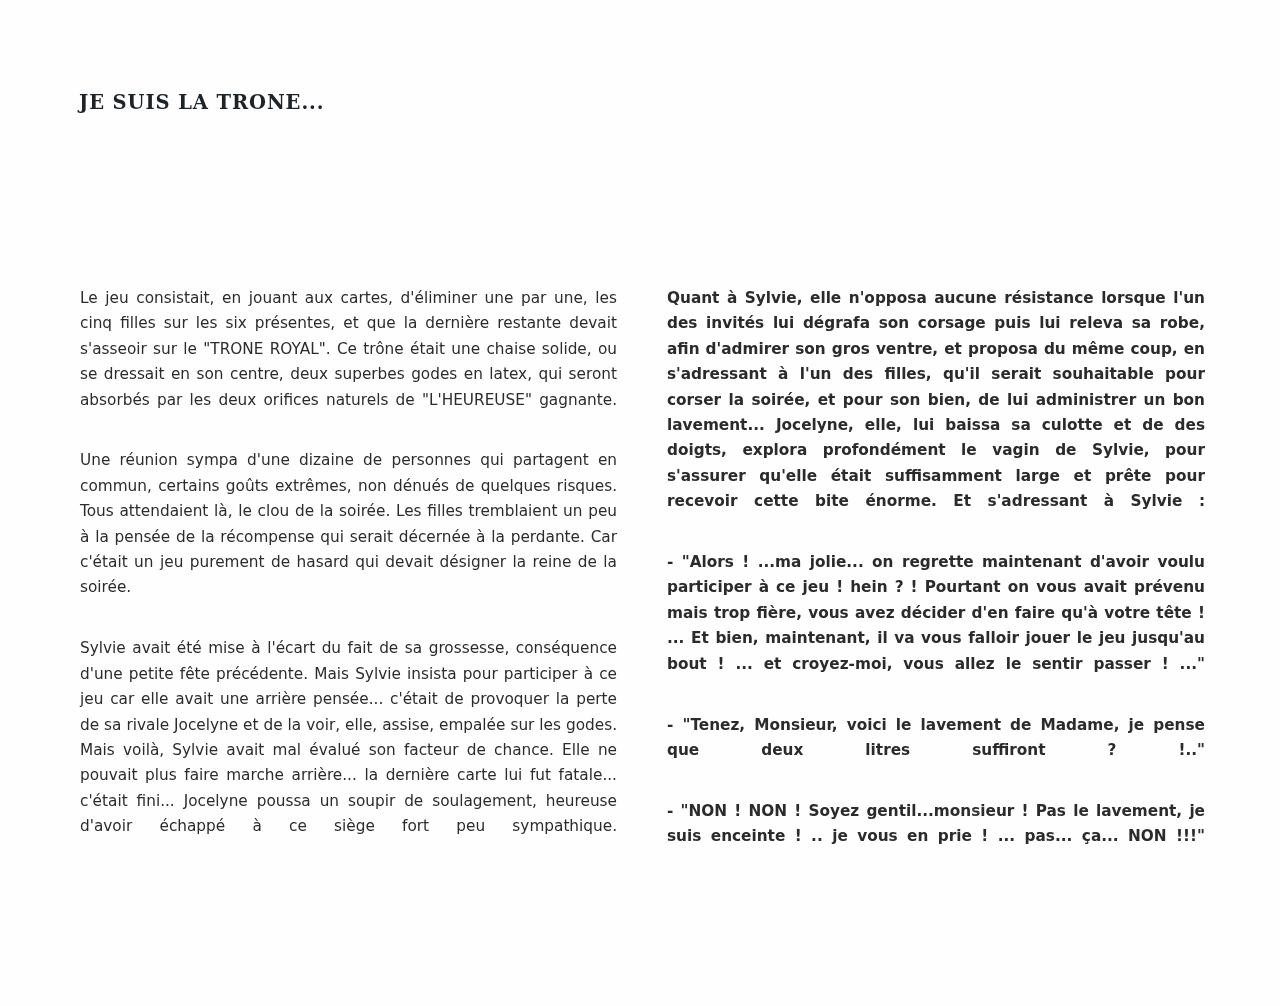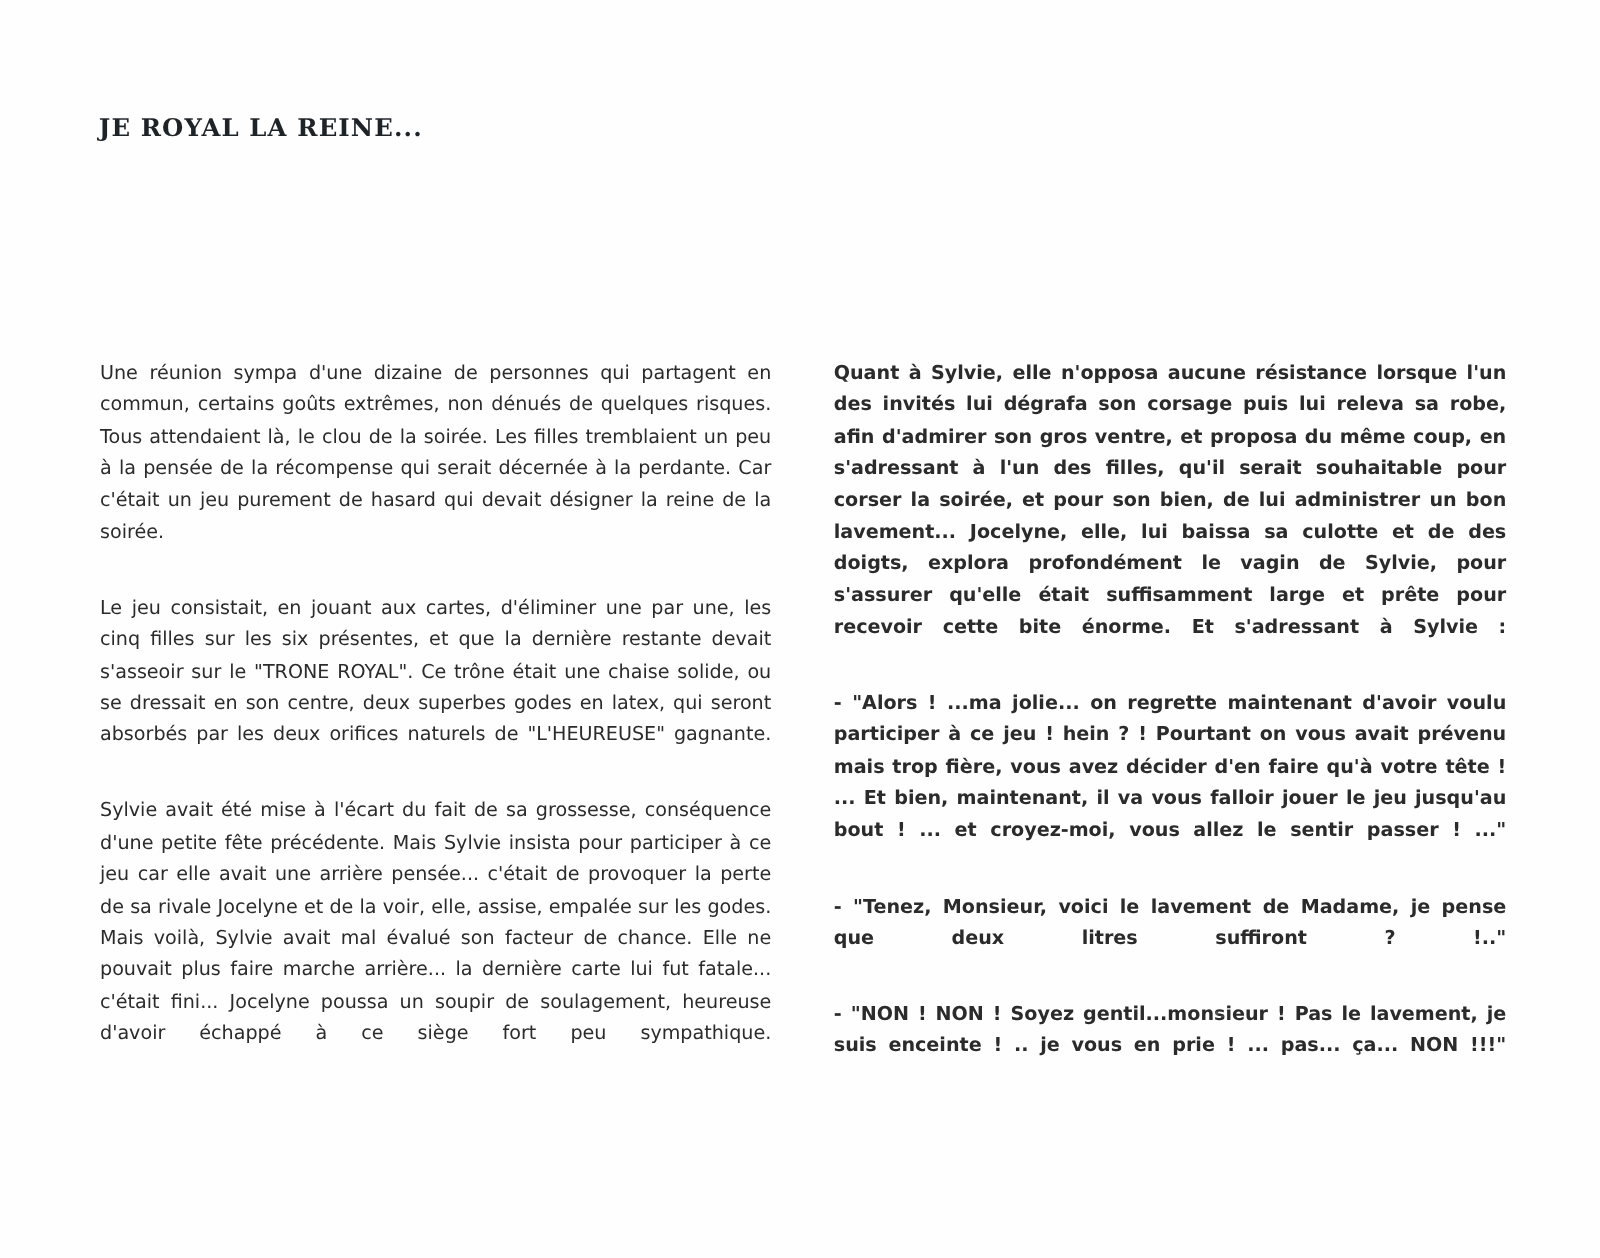--- a/index.html
+++ b/index.html
@@ -93,27 +93,27 @@
   .speck-a { left: 126px; top: 755px; width: 3px; height: 3px; }
   .speck-b { left: 122px; top: 753px; width: 2px; height: 2px; opacity:.3; }
   .speck-c { left: 972px; top: 809px; width: 3px; height: 3px; opacity: .25; }
   .speck-d { left: 977px; top: 812px; width: 2px; height: 2px; opacity: .2; }
 </style>
 </head>
 <body>
 
 <div class="page">
 
-  <h1 class="title">JE ROYAL LA REINE...</h1>
+  <h1 class="title">JE SUIS LA TRONE...</h1>
 
   <div class="columns">
 
     <div class="col col-left">
+      <p>Le jeu consistait, en jouant aux cartes, d'éliminer une par une, les cinq filles sur les six présentes, et que la dernière restante devait s'asseoir sur le "TRONE ROYAL". Ce trône était une chaise solide, ou se dressait en son centre, deux superbes godes en latex, qui seront absorbés par les deux orifices naturels de "L'HEUREUSE" gagnante.</p>
       <p>Une réunion sympa d'une dizaine de personnes qui partagent en commun, certains goûts extrêmes, non dénués de quelques risques. Tous attendaient là, le clou de la soirée. Les filles tremblaient un peu à la pensée de la récompense qui serait décernée à la perdante. Car c'était un jeu purement de hasard qui devait désigner la reine de la soirée.</p>
-      <p>Le jeu consistait, en jouant aux cartes, d'éliminer une par une, les cinq filles sur les six présentes, et que la dernière restante devait s'asseoir sur le "TRONE ROYAL". Ce trône était une chaise solide, ou se dressait en son centre, deux superbes godes en latex, qui seront absorbés par les deux orifices naturels de "L'HEUREUSE" gagnante.</p>
       <p>Sylvie avait été mise à l'écart du fait de sa grossesse, conséquence d'une petite fête précédente. Mais Sylvie insista pour participer à ce jeu car elle avait une arrière pensée... c'était de provoquer la perte de sa rivale Jocelyne et de la voir, elle, assise, empalée sur les godes. Mais voilà, Sylvie avait mal évalué son facteur de chance. Elle ne pouvait plus faire marche arrière... la dernière carte lui fut fatale... c'était fini... Jocelyne poussa un soupir de soulagement, heureuse d'avoir échappé à ce siège fort peu sympathique.</p>
     </div>
 
     <div class="col col-right">
       <p>Quant à Sylvie, elle n'opposa aucune résistance lorsque l'un des invités lui dégrafa son corsage puis lui releva sa robe, afin d'admirer son gros ventre, et proposa du même coup, en s'adressant à l'un des filles, qu'il serait souhaitable pour corser la soirée, et pour son bien, de lui administrer un bon lavement... Jocelyne, elle, lui baissa sa culotte et de des doigts, explora profondément le vagin de Sylvie, pour s'assurer qu'elle était suffisamment large et prête pour recevoir cette bite énorme. Et s'adressant à Sylvie :</p>
       <p>- "Alors ! ...ma jolie... on regrette maintenant d'avoir voulu participer à ce jeu ! hein ? ! Pourtant on vous avait prévenu mais trop fière, vous avez décider d'en faire qu'à votre tête ! ... Et bien, maintenant, il va vous falloir jouer le jeu jusqu'au bout ! ... et croyez-moi, vous allez le sentir passer ! ..."</p>
       <p>- "Tenez, Monsieur, voici le lavement de Madame, je pense que deux litres suffiront ? !.."</p>
       <p>- "NON ! NON ! Soyez gentil...monsieur ! Pas le lavement, je suis enceinte ! .. je vous en prie ! ... pas... ça... NON !!!"</p>
     </div>
 

